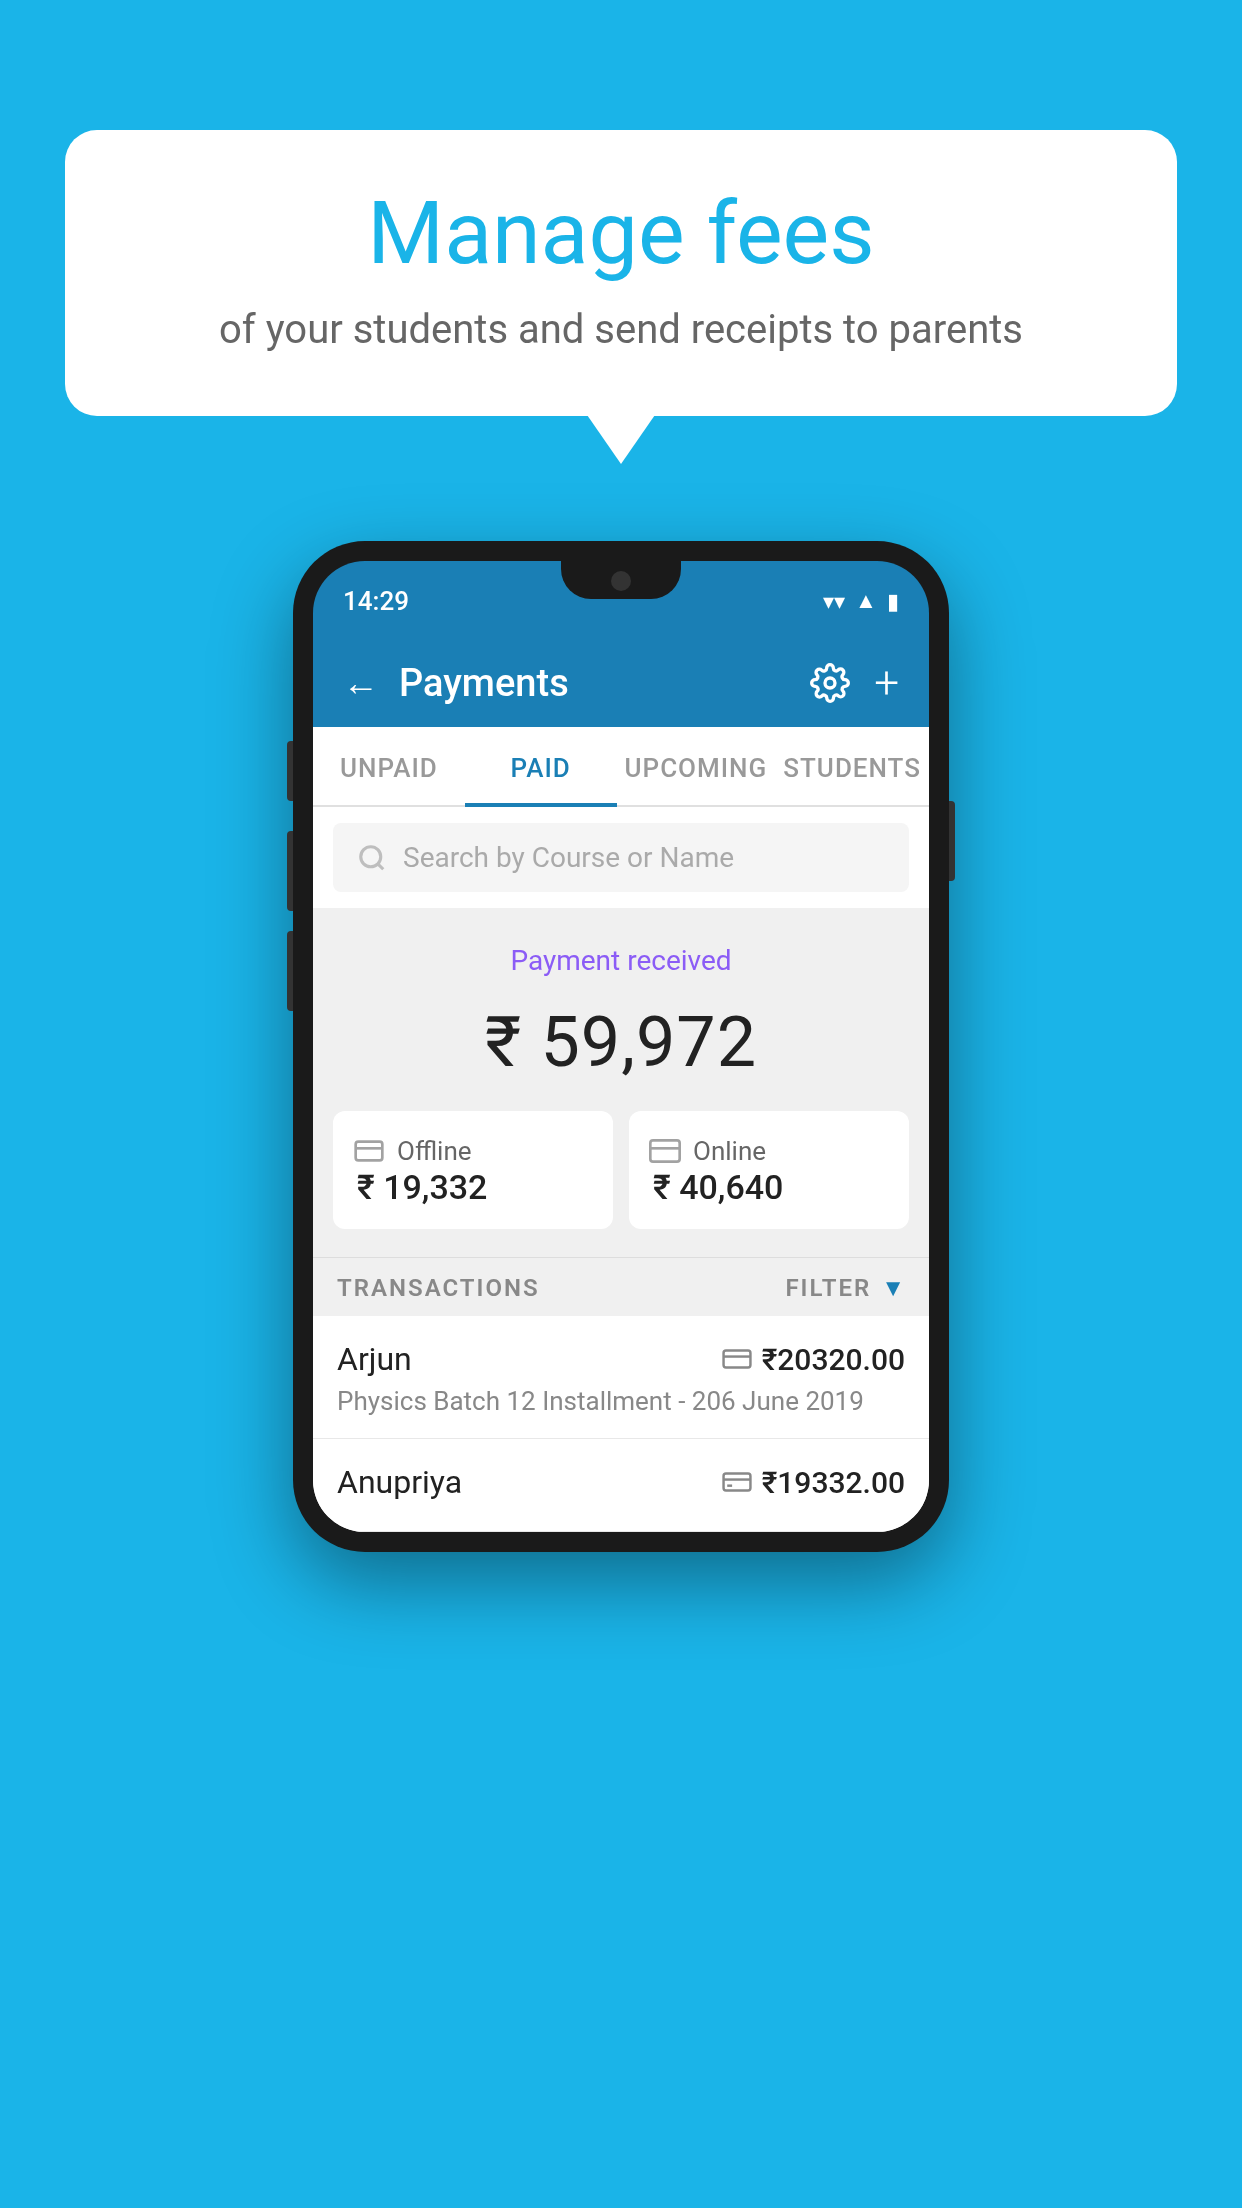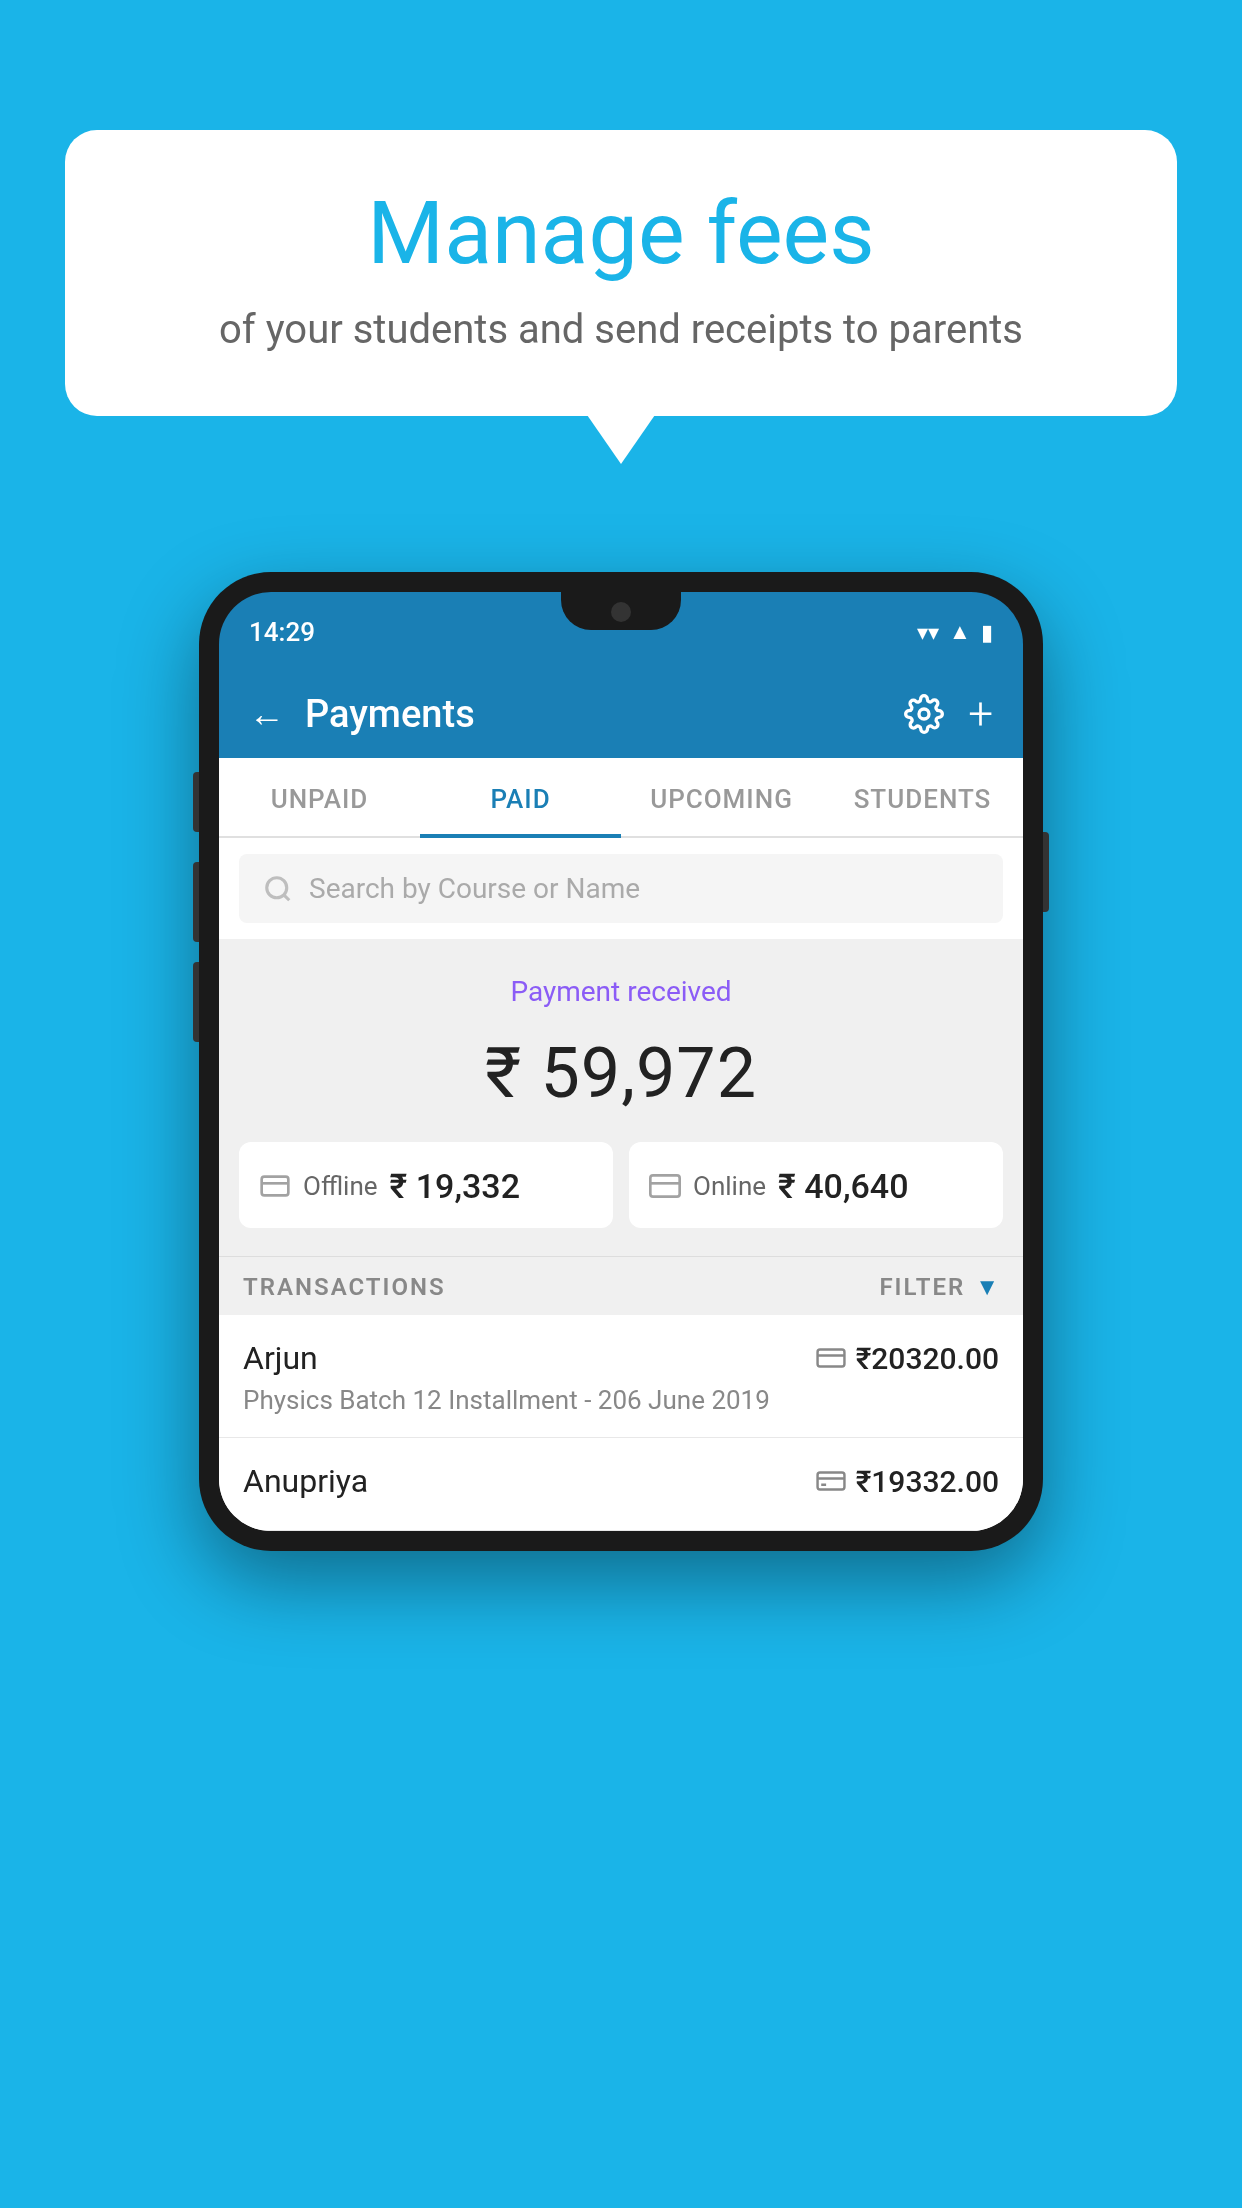--- a/index.html
+++ b/index.html
@@ -53,24 +53,24 @@
     .speech-bubble-subtitle {
       font-size: 40px;
       color: #666;
       font-weight: 400;
       line-height: 1.3;
     }
 
     
     .phone-container {
       position: absolute;
-      top: 572px;
+      top: 541px;
       left: 50%;
       transform: translateX(-50%);
-      width: 844px;
+      width: 656px;
     }
 
     .phone-body {
       background: #1a1a1a;
       border-radius: 72px;
       padding: 20px;
       position: relative;
       box-shadow: 0 30px 80px rgba(0,0,0,0.4);
     }
 
@@ -262,21 +262,22 @@
       padding: 0 20px 28px;
       background: #f0f0f0;
     }
 
     .payment-card {
       flex: 1;
       background: white;
       border-radius: 12px;
       padding: 24px 20px 22px;
       display: flex;
-      gap: 8px;
+      flex-direction: column;
+      gap: 0;
     }
 
     .card-label-row {
       display: flex;
       align-items: center;
       gap: 12px;
     }
 
     .card-icon {
       width: 32px;

